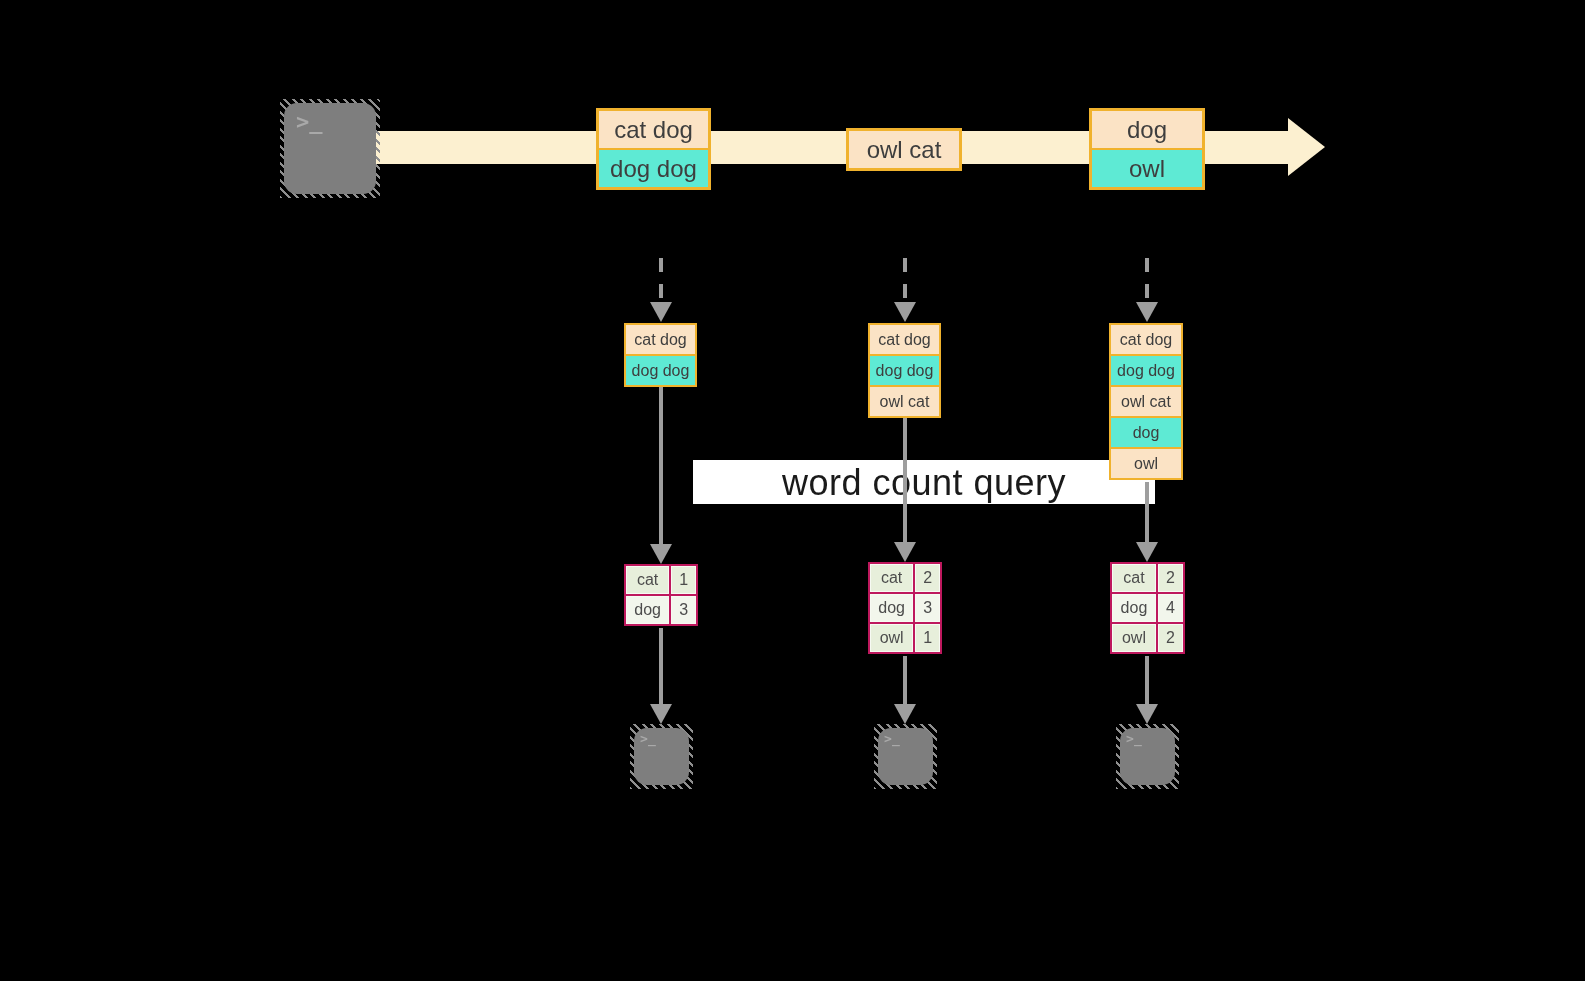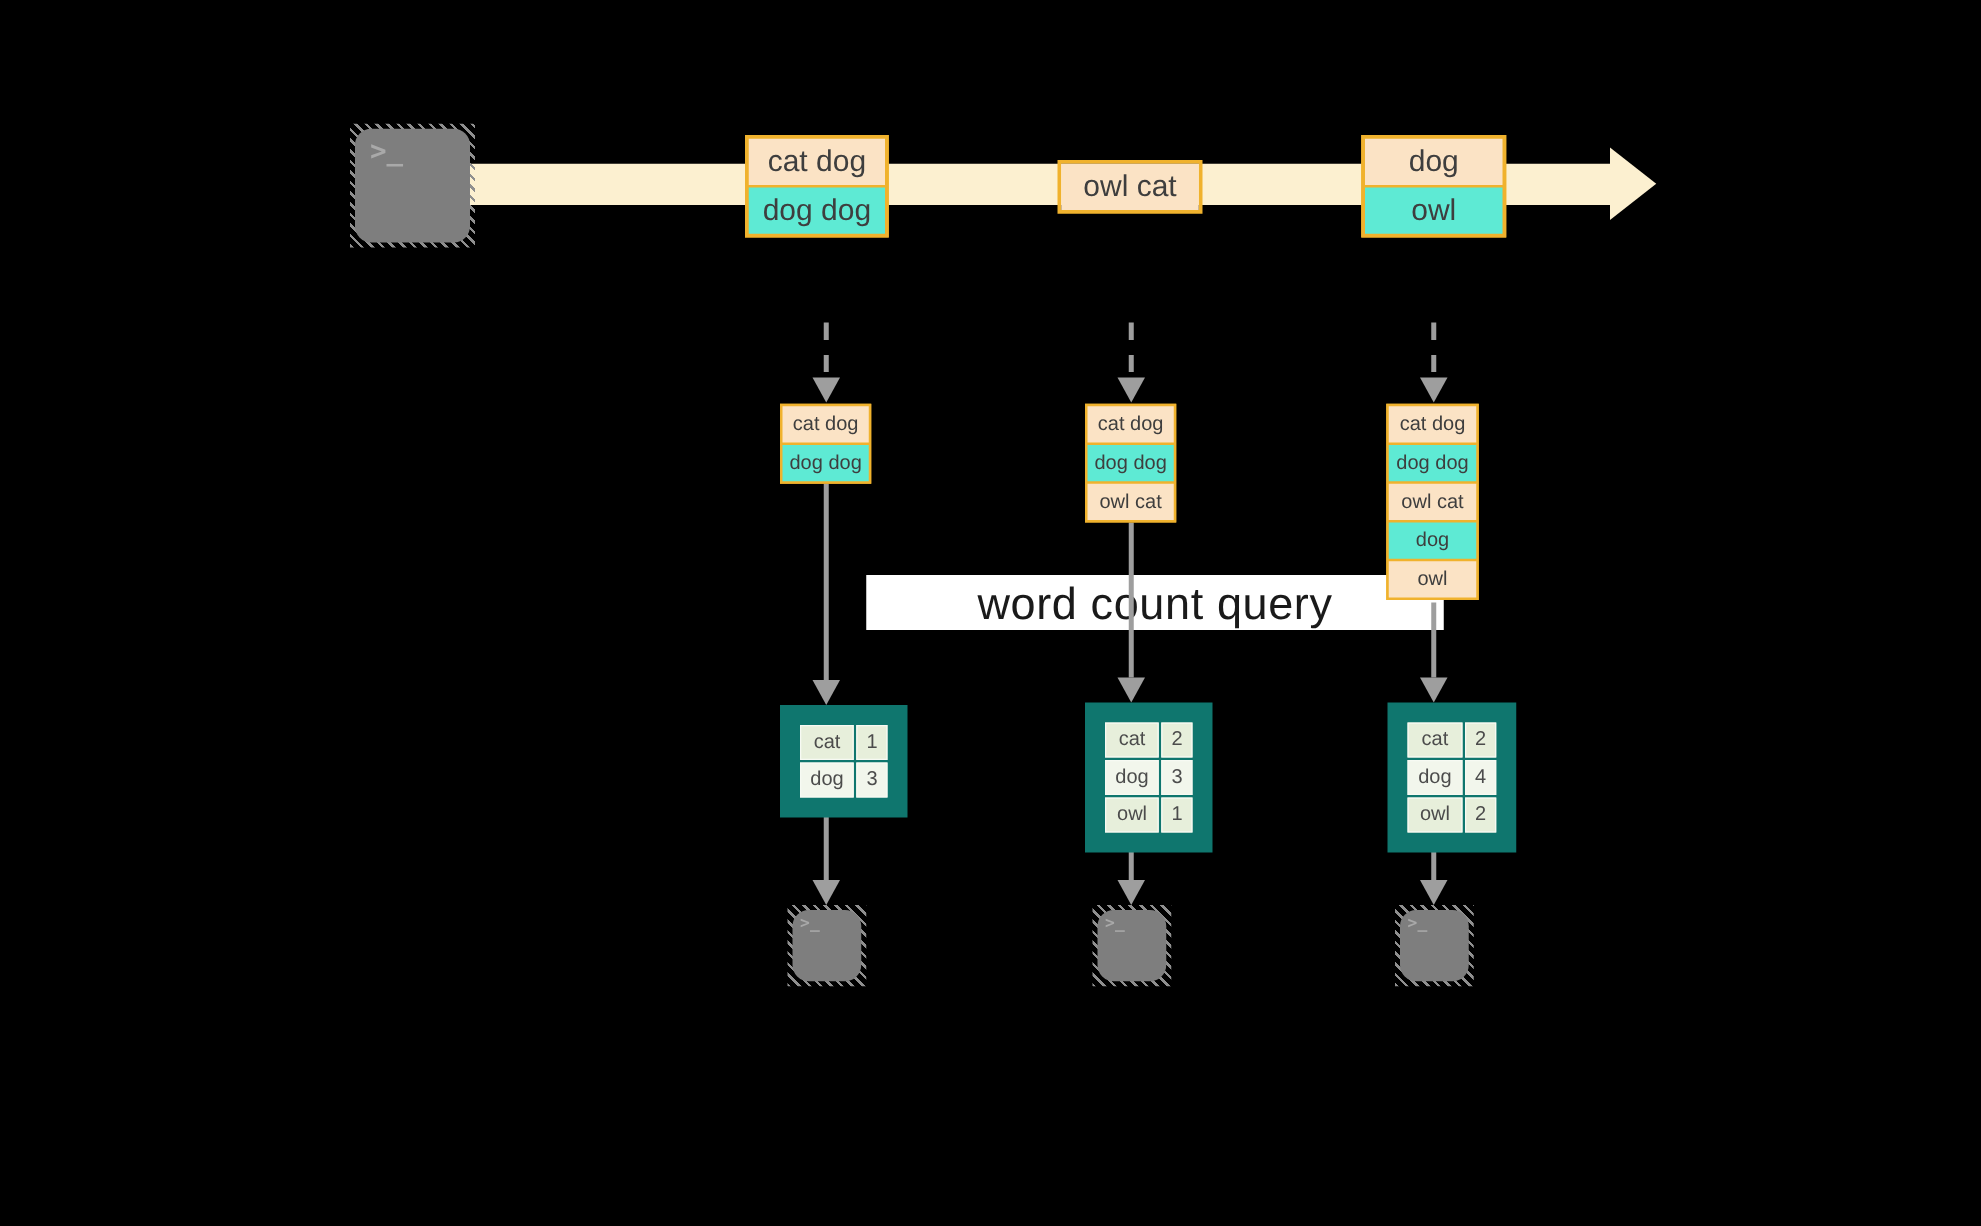--- a/index.html
+++ b/index.html
@@ -28,21 +28,21 @@
   .dash-line{width:4px;background:repeating-linear-gradient(180deg,#9e9e9e 0 14px,transparent 14px 26px);z-index:2;}
   .solid-line{width:4px;background:#9e9e9e;z-index:2;}
   .arrow-head{width:0;height:0;border-left:11px solid transparent;border-right:11px solid transparent;
     border-top:20px solid #9e9e9e;z-index:2;}
 
   
   .query-band{background:#ffffff;z-index:1;display:flex;align-items:center;justify-content:center;}
   .query-band span{font-size:36px;font-weight:300;color:#1a1a1a;letter-spacing:0.5px;}
 
   
-  .gtable{background:#0f766e;padding:16px;display:grid;grid-template-columns:1.75fr 1fr;gap:2px;z-index:3;}
+  .gtable{background:#be185d;padding:2px;display:grid;grid-template-columns:1.75fr 1fr;gap:2px;z-index:3;}
   .gcell{display:flex;align-items:center;justify-content:center;height:26px;
     border:1.5px solid #f7faf3;font-size:16px;color:#4c4c4c;}
   .g-a{background:#e7efdb;}
   .g-b{background:#f2f6ec;}
 
   
   .term{z-index:3;}
   .term-hatch{position:absolute;inset:0;
     background:repeating-linear-gradient(45deg,#8f8f8f 0 2px,transparent 2px 6px);}
   .term-body{position:absolute;inset:4px;border-radius:13px;background:#7e7e7e;}

